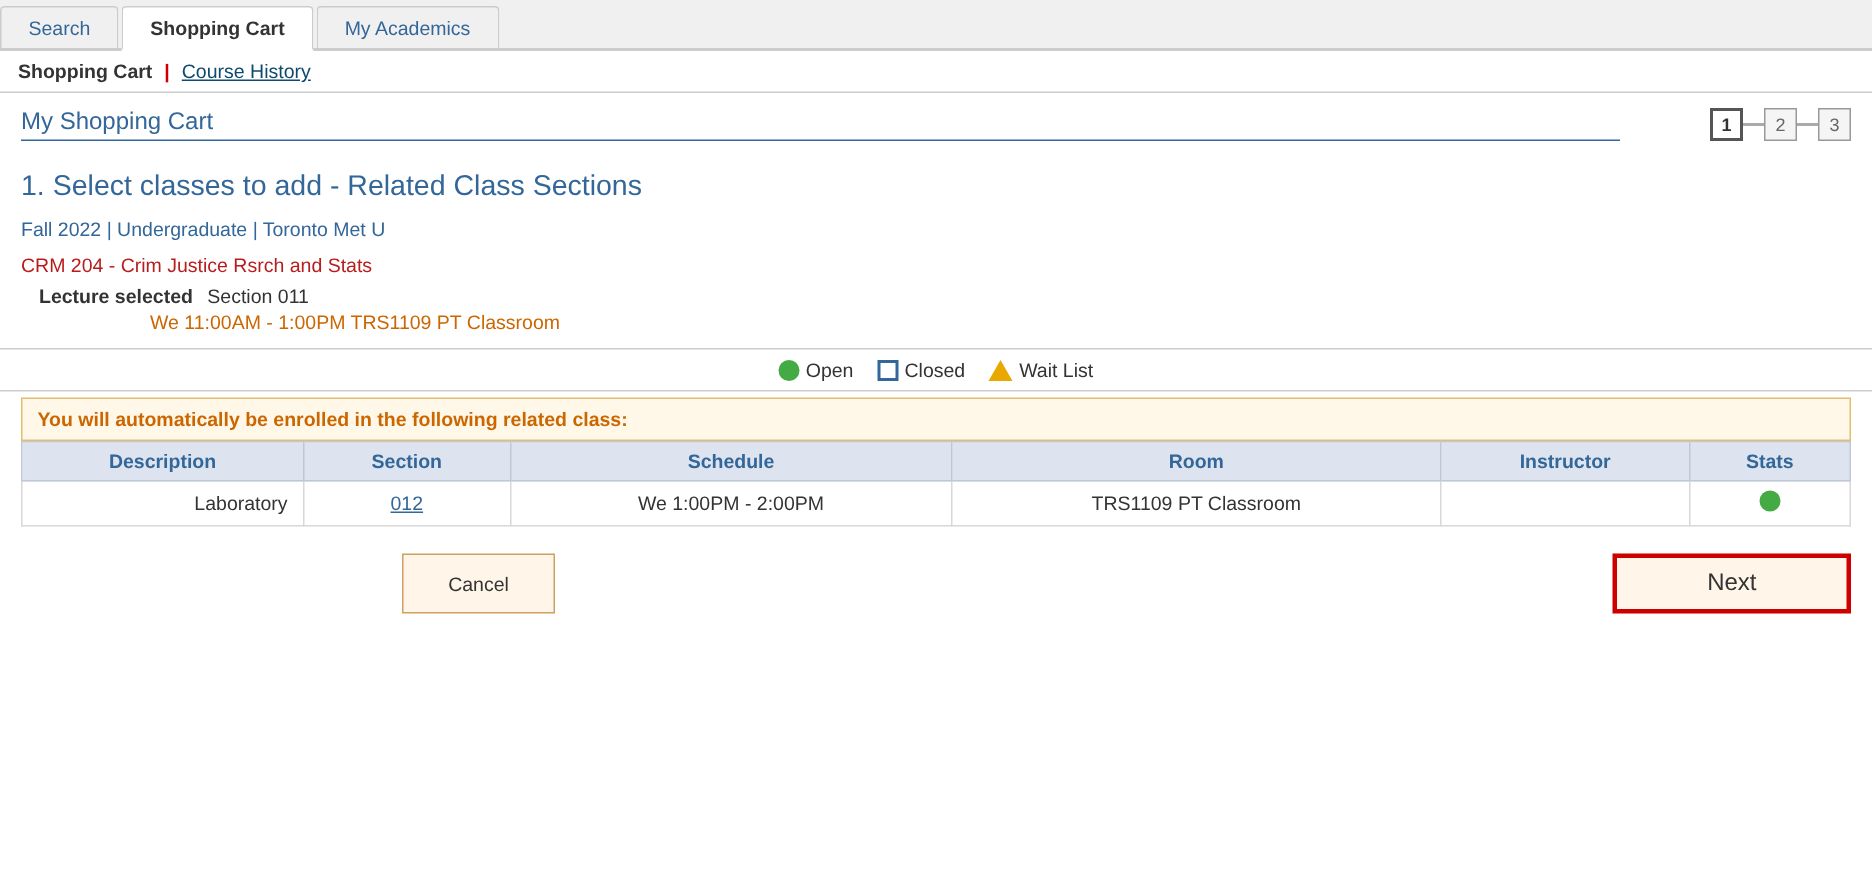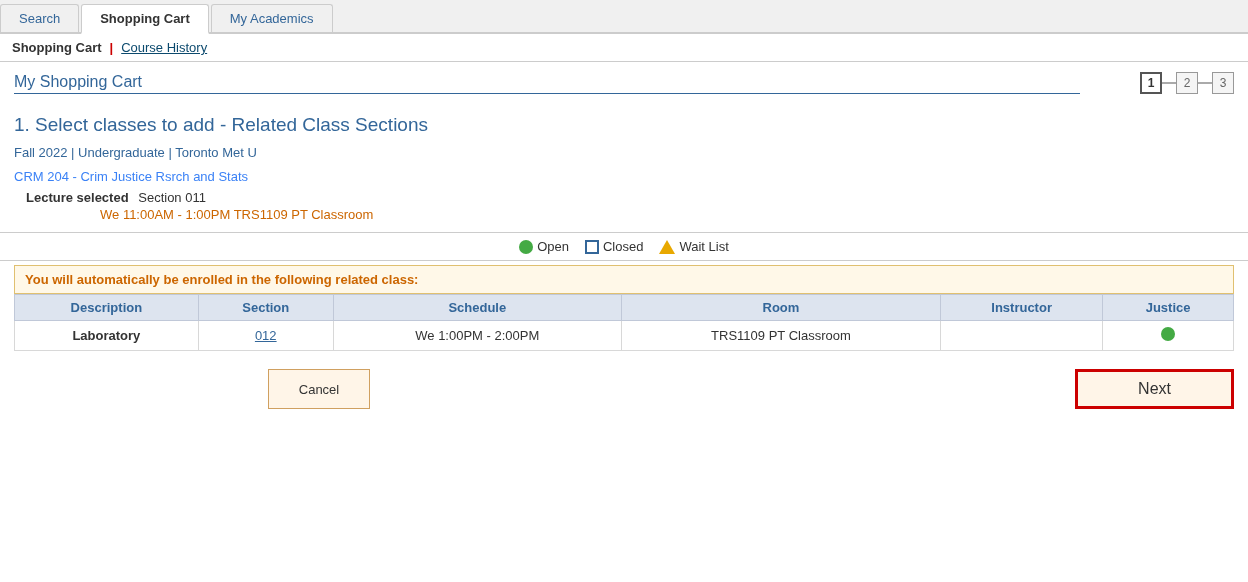--- a/index.html
+++ b/index.html
@@ -116,21 +116,21 @@
 
     
     .info-line {
       padding: 3px 14px;
       color: #336699;
       font-size: 13px;
     }
     .course-line {
       padding: 6px 14px 4px 14px;
       font-size: 13px;
-      color: #3b82f6;
+      color: #b91c1c;
     }
     .lecture-line {
       padding: 2px 14px 1px 26px;
       font-size: 13px;
     }
     .lecture-label {
       font-weight: bold;
       color: #333;
       margin-right: 6px;
     }
@@ -210,22 +210,21 @@
       font-size: 13px;
     }
     .enroll-table td {
       padding: 6px 10px;
       border: 1px solid #d8d8d8;
       text-align: center;
       font-size: 13px;
       color: #333;
     }
     .enroll-table td.desc-cell {
-      text-align: center;
-      font-weight: bold;
+      text-align: right;
     }
     .section-link {
       color: #336699;
       text-decoration: underline;
       cursor: pointer;
     }
     .status-green {
       width: 14px;
       height: 14px;
       background: #44aa44;
@@ -322,21 +321,21 @@
 <div class="auto-enroll-notice">You will automatically be enrolled in the following related class:</div>
 
 <table class="enroll-table">
   <thead>
     <tr>
       <th>Description</th>
       <th>Section</th>
       <th>Schedule</th>
       <th>Room</th>
       <th>Instructor</th>
-      <th>Justice</th>
+      <th>Stats</th>
     </tr>
   </thead>
   <tbody id="table-body">
   <tr>
         <td class="desc-cell">Laboratory</td>
         <td><span class="section-link">012</span></td>
         <td>We 1:00PM - 2:00PM</td>
         <td>TRS1109 PT Classroom</td>
         <td></td>
         <td><span class="status-green"></span></td>

